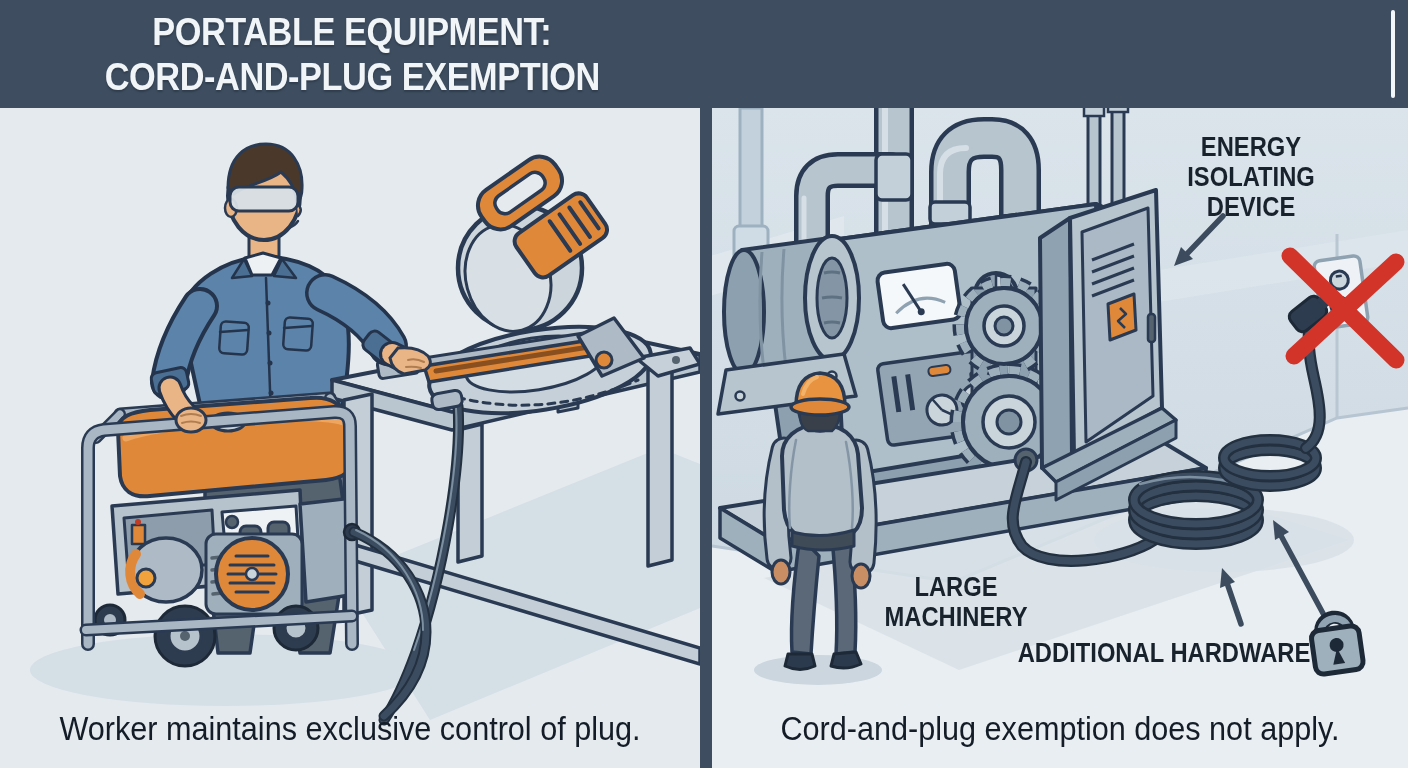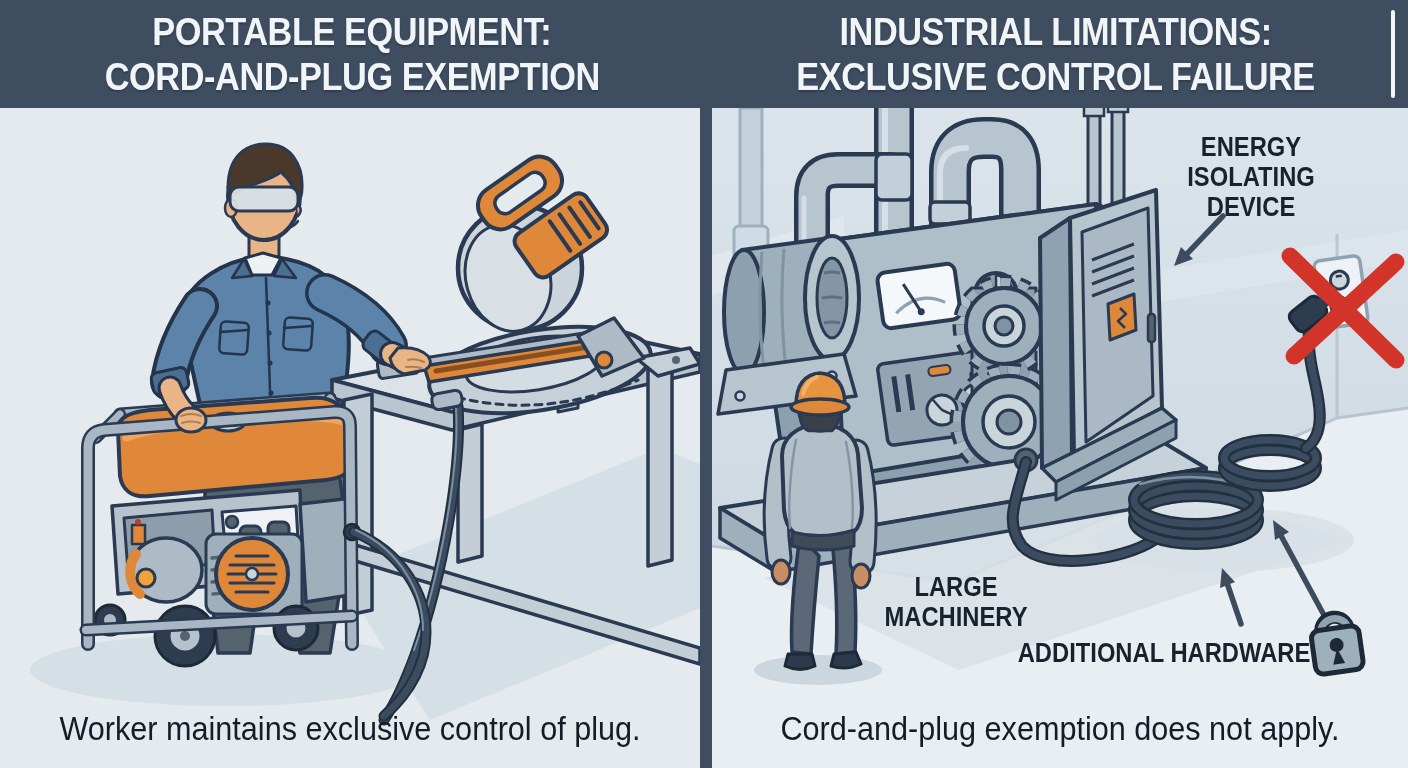--- a/index.html
+++ b/index.html
@@ -28,24 +28,20 @@
 </head>
 <body>
 
 <div class="stage">
 
   <div class="header">
     <div class="header-half">
       <div class="header-line">PORTABLE EQUIPMENT:</div>
       <div class="header-line">CORD-AND-PLUG EXEMPTION</div>
     </div>
-    <div class="header-half">
-      <div class="header-line">INDUSTRIAL LIMITATIONS:</div>
-      <div class="header-line">EXCLUSIVE CONTROL FAILURE</div>
-    </div>
     <div class="header-rule" style="left:701px"></div>
     <div class="header-rule" style="left:1391px"></div>
   </div>
 
   <div class="panel panel-left">
     <svg class="scene" width="700" height="660" viewBox="0 0 700 660">
 
       <rect x="0" y="0" width="700" height="660" fill="#e5eaee"></rect>
 
       <polygon points="340,470 660,340 700,356 700,500 430,612" fill="#d5dfe6"></polygon>

